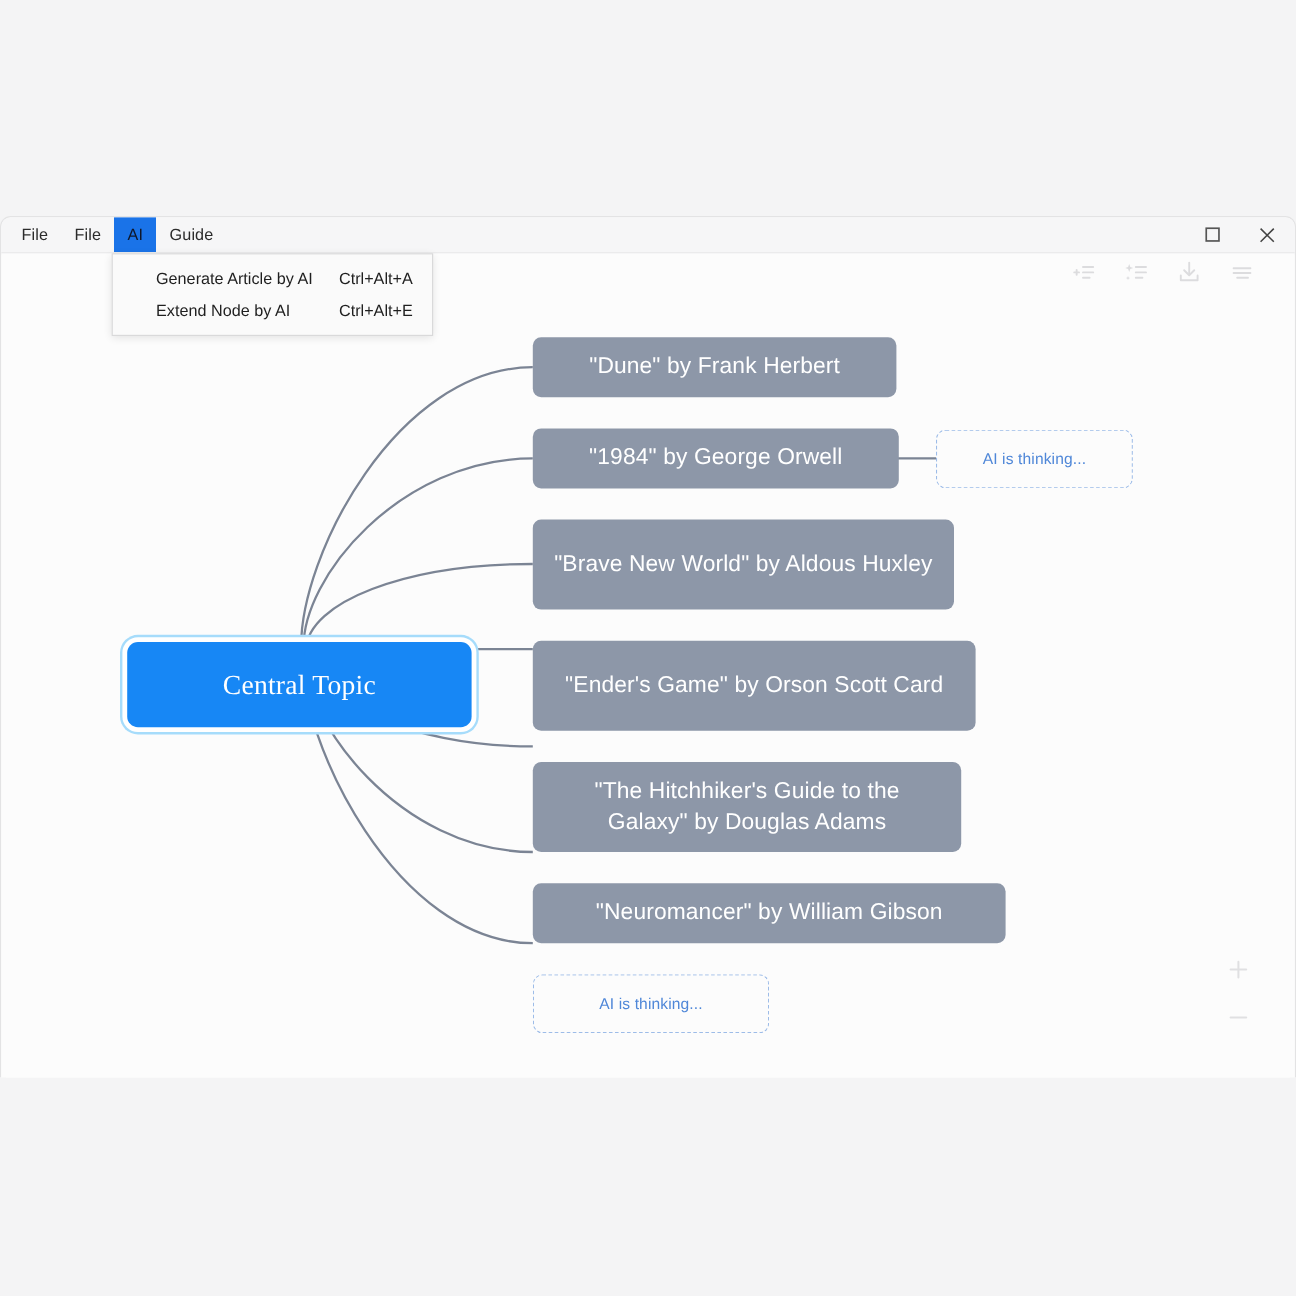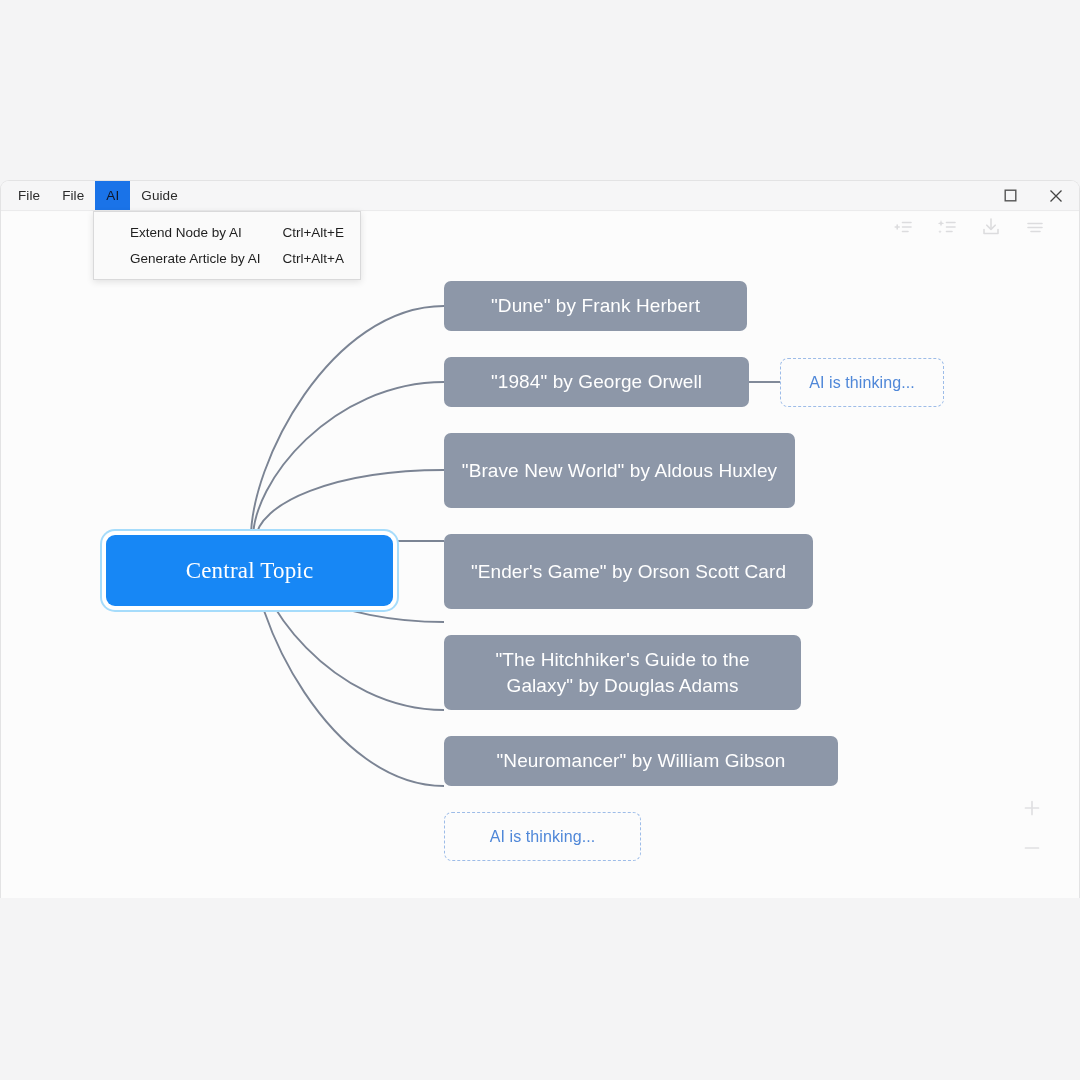--- a/index.html
+++ b/index.html
@@ -120,21 +120,21 @@
     color: #ffffff;
     font-size: 23px;
     border-radius: 9px;
     box-shadow: 0 0 0 4px #ffffff, 0 0 0 6px #a6dcfb;
     letter-spacing: .2px;
     font-family: Liberation Serif, serif;
   }
   .node.pending {
     background: transparent;
     color: #4f87d8;
-    font-size: 16px;
+    font-size: 13px;
     border: 1.5px dashed #9dbce8;
     border-radius: 8px;
     letter-spacing: .1px;
   }
 
   
   .zoom-ctrls {
     position: absolute;
     right: 36px; bottom: 40px;
     display: flex; flex-direction: column; align-items: center; gap: 18px;
@@ -267,23 +267,23 @@
           <svg width="20" height="20" viewBox="0 0 20 20" fill="none" stroke="#e0e0e2" stroke-width="1.7" stroke-linecap="round">
             <path d="M3.5 10 H16.5"></path>
           </svg>
         </div>
       </div>
 
     </div>
 
     <div class="dropdown">
       <div class="dd-item">
+        <span class="dd-label">Generate Article by AI</span>
+        <span class="dd-accel">Ctrl+Alt+A</span>
+      </div>
+      <div class="dd-item">
         <span class="dd-label">Extend Node by AI</span>
         <span class="dd-accel">Ctrl+Alt+E</span>
       </div>
-      <div class="dd-item">
-        <span class="dd-label">Generate Article by AI</span>
-        <span class="dd-accel">Ctrl+Alt+A</span>
-      </div>
     </div>
 
   </div>
 </div>
 
 </body></html>

